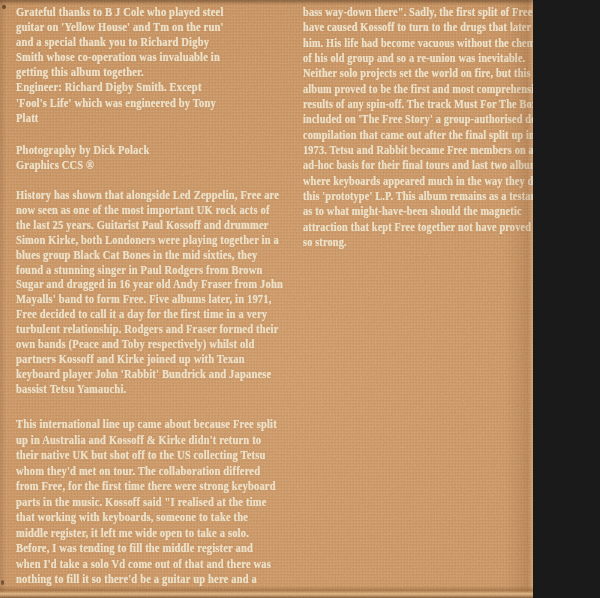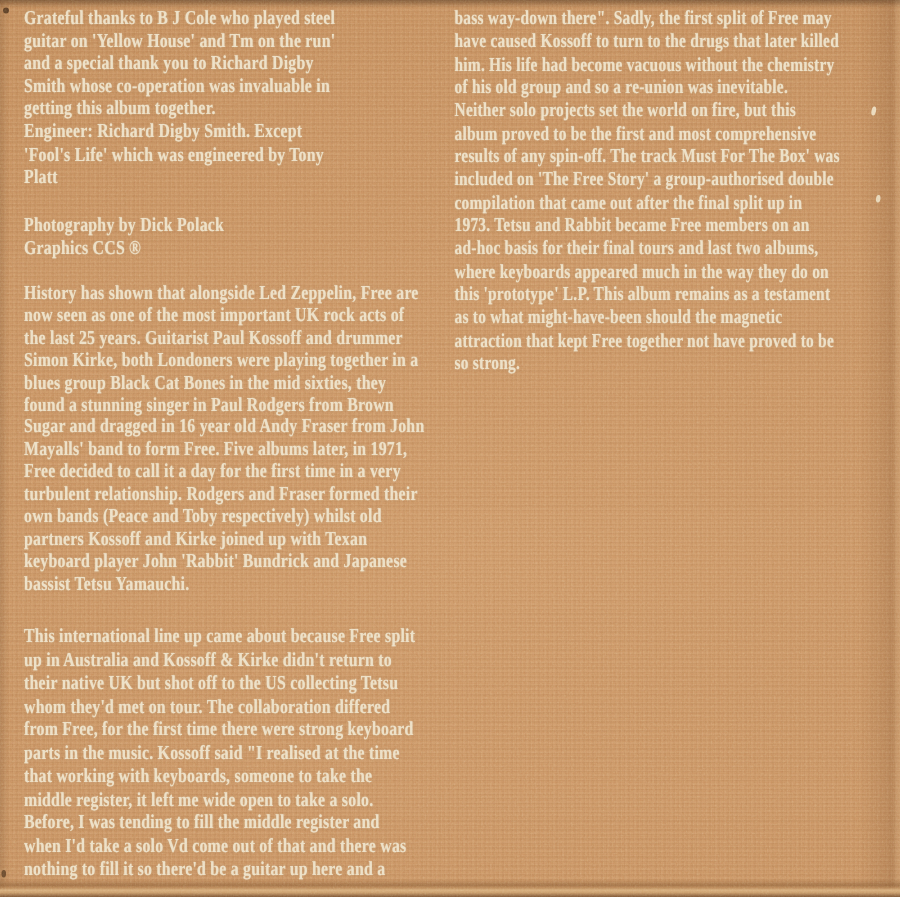--- a/index.html
+++ b/index.html
@@ -1,18 +1,18 @@
 <!DOCTYPE html>
 <html><head>
 <meta charset="utf-8">
 <style>
   html, body { margin: 0; padding: 0; background: #1a1a1a; }
   .page {
     position: relative;
-    width: 600px;
+    width: 533px;
     height: 598px;
     overflow: hidden;
     background:
       radial-gradient(ellipse 120% 90% at 55% 62%, #cd9866 0%, #c89260 55%, #c18a57 100%);
     font-family: "Liberation Serif", "DejaVu Serif", serif;
   }
   
   .page::before {
     content: "";
     position: absolute; inset: 0; z-index: 1; pointer-events: none;

